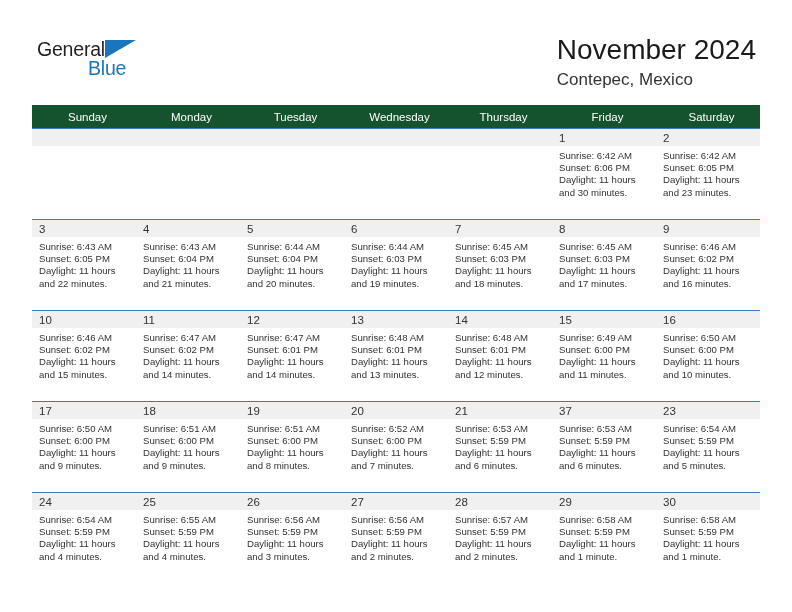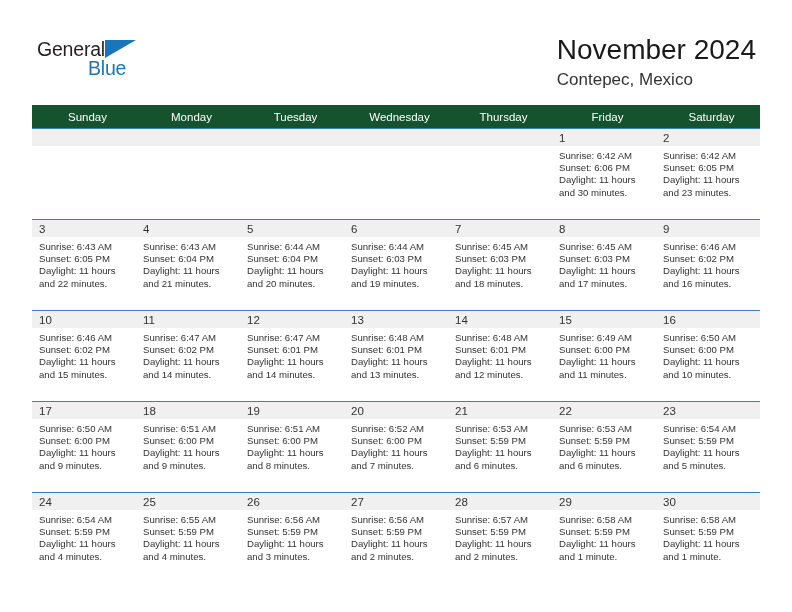--- a/index.html
+++ b/index.html
@@ -451,21 +451,21 @@
               <div class="cell-body">
                 <div>Sunrise: 6:53 AM</div>
                 <div>Sunset: 5:59 PM</div>
                 <div>Daylight: 11 hours</div>
                 <div>and 6 minutes.</div>
               </div>
             </div>
           </td>
           <td>
             <div class="cell-inner">
-              <div class="daynum-band">22</div>
+              <div class="daynum-band">37</div>
               <div class="cell-body">
                 <div>Sunrise: 6:53 AM</div>
                 <div>Sunset: 5:59 PM</div>
                 <div>Daylight: 11 hours</div>
                 <div>and 6 minutes.</div>
               </div>
             </div>
           </td>
           <td>
             <div class="cell-inner">

